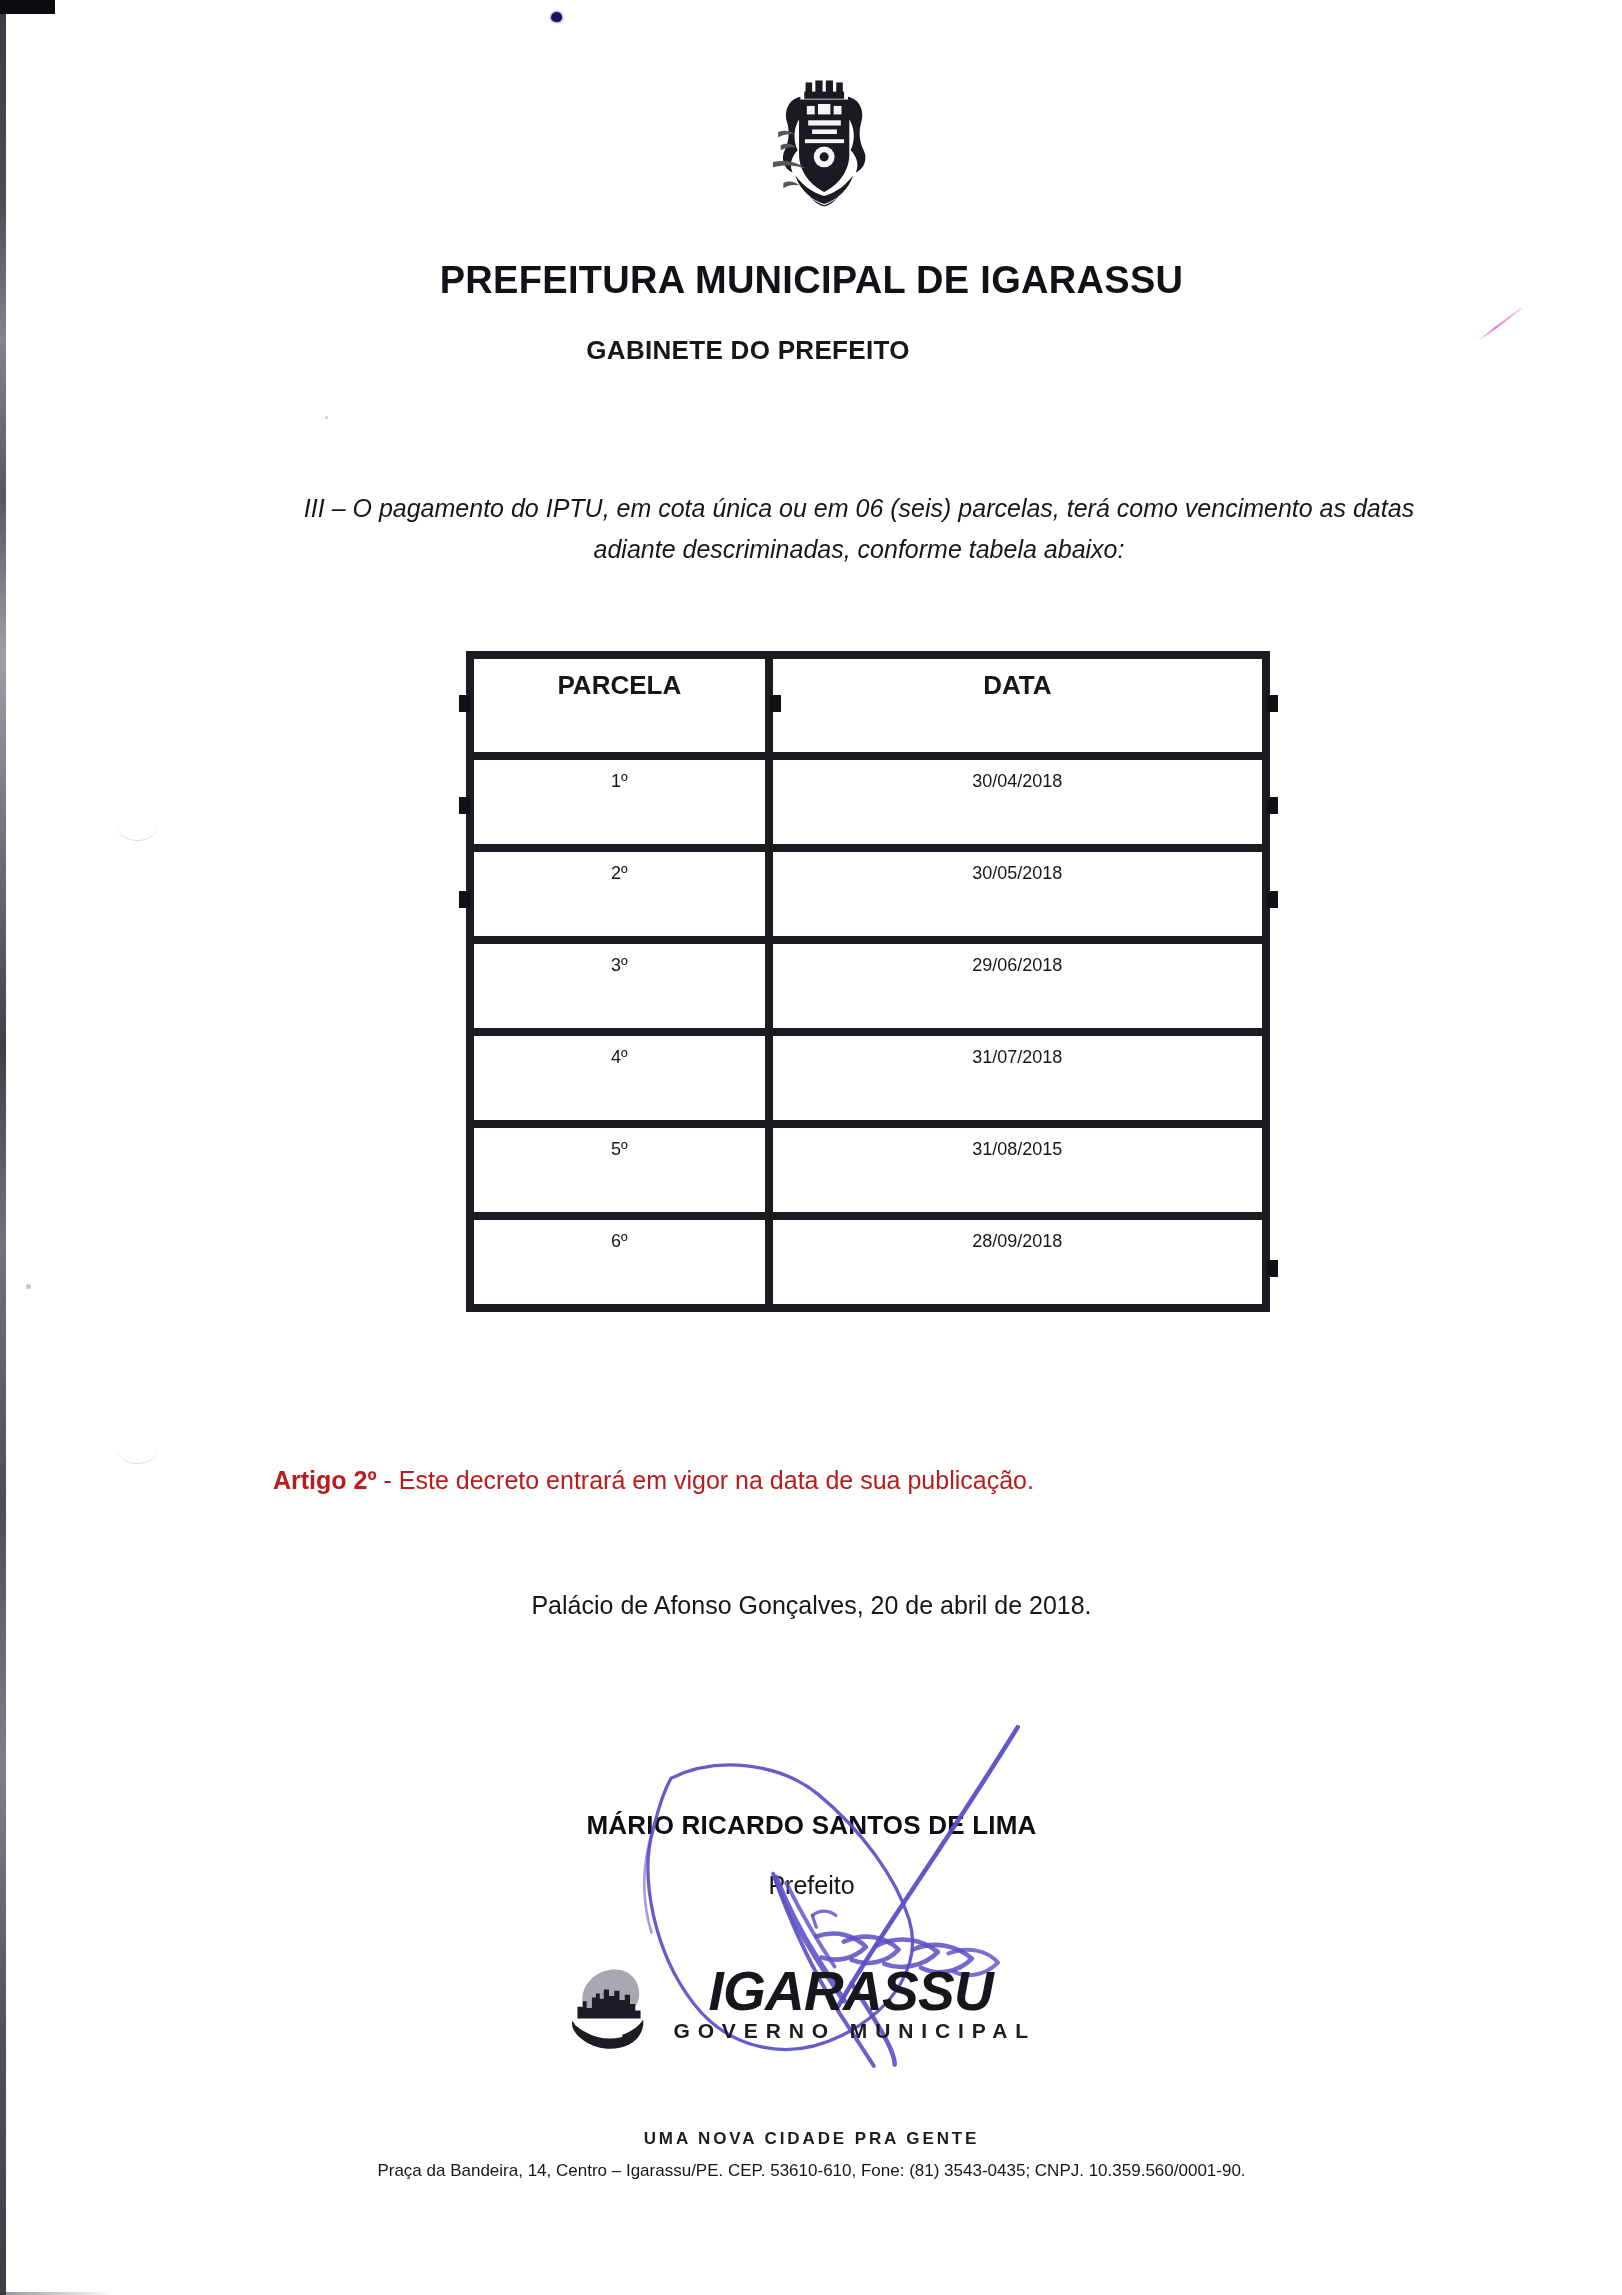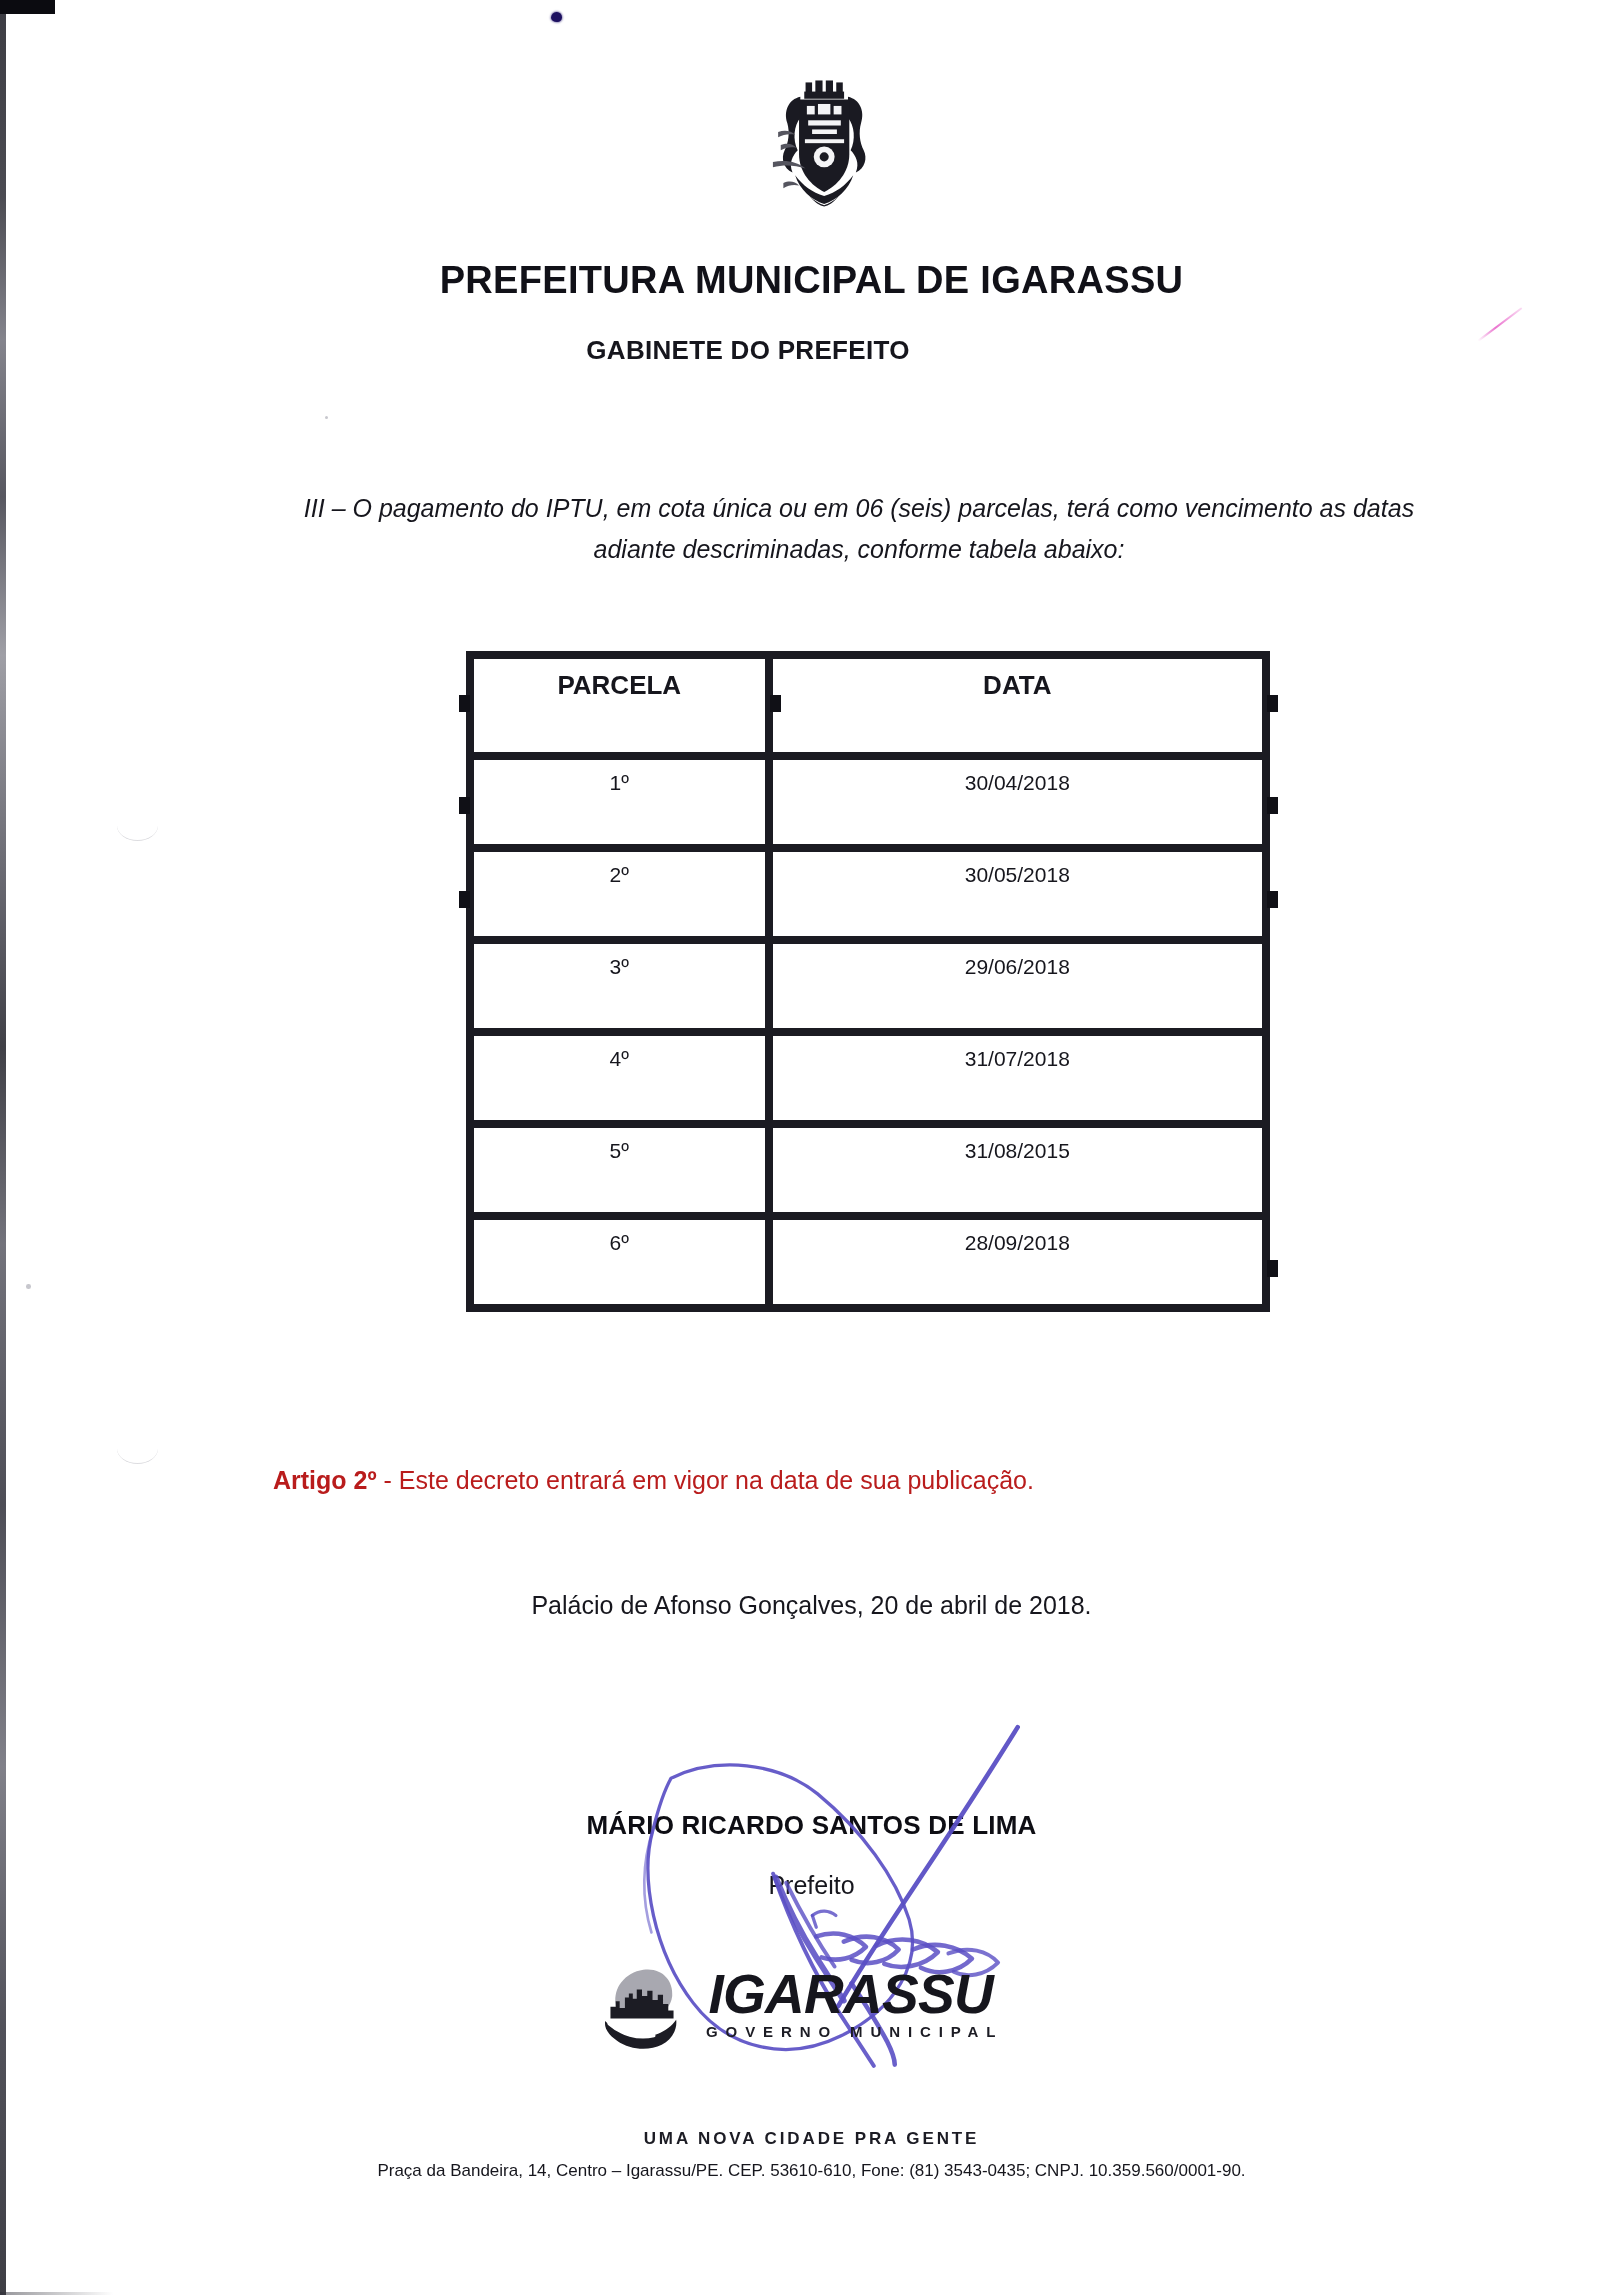--- a/index.html
+++ b/index.html
@@ -132,21 +132,21 @@
     background: #ffffff;
     padding-left: 47px;
   }
   .parcelas-table td, .parcelas-table th {
     border: 8.5px solid #1b1b22;
     padding: 0;
     background: #ffffff;
     vertical-align: top;
     text-align: center;
     font-weight: 400;
-    font-size: 21px;
+    font-size: 18px;
     color: #16161d;
     height: 92px;
     box-sizing: border-box;
   }
   .parcelas-table th {
     font-weight: 700;
     font-size: 26px;
     height: 101px;
   }
   .parcelas-table .cellpad { padding-top: 10.5px; display: block; }
@@ -223,21 +223,21 @@
   .logo-text { display: flex; flex-direction: column; align-items: center; }
   .logo-name {
     font-size: 55px;
     font-weight: 700;
     font-style: italic;
     letter-spacing: -0.7px;
     color: #16161d;
     line-height: .95;
   }
   .logo-gov {
-    font-size: 15px;
+    font-size: 21px;
     font-weight: 700;
     letter-spacing: 7.9px;
     color: #1c1c24;
     margin-top: 2.6px;
     padding-left: 7.9px;
   }
   .logo-slogan {
     position: absolute;
     left: 0; top: 2129px;
     width: 1623px;

